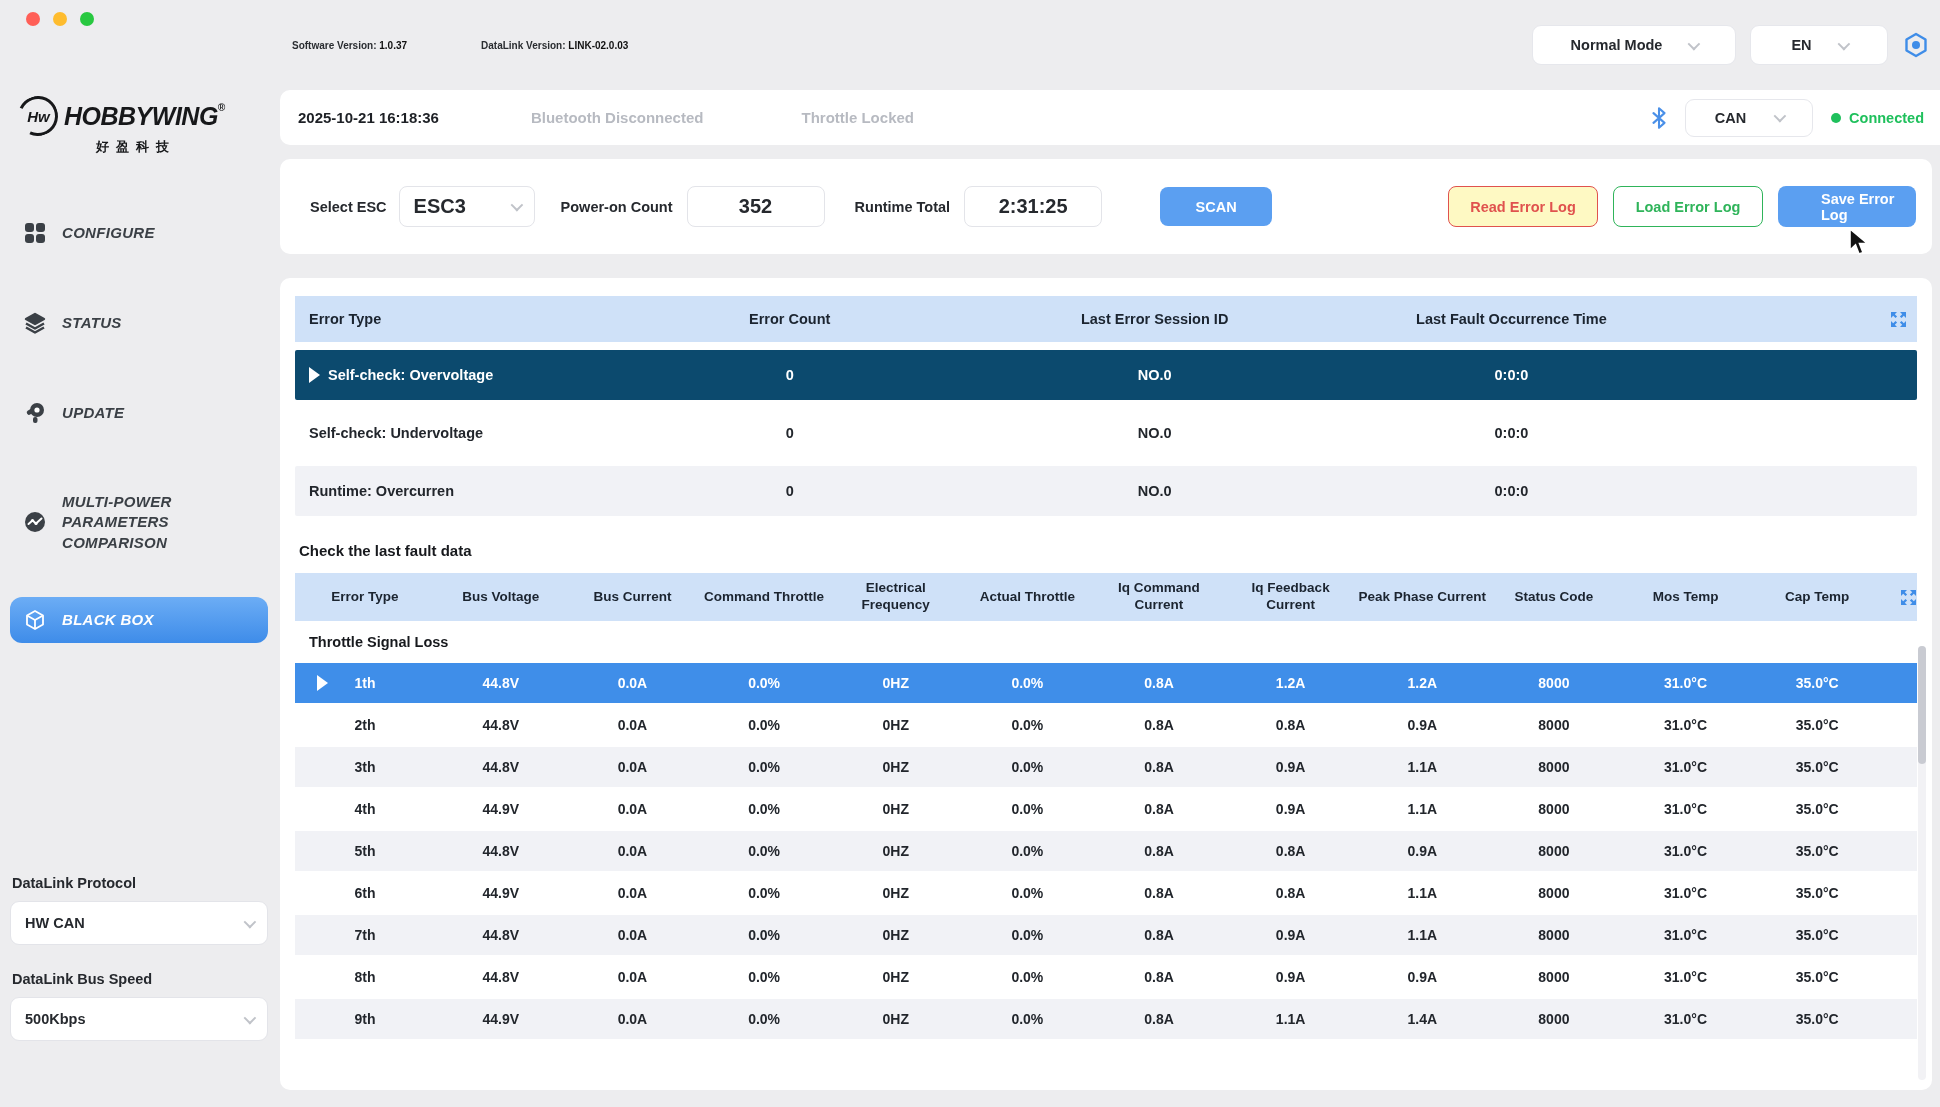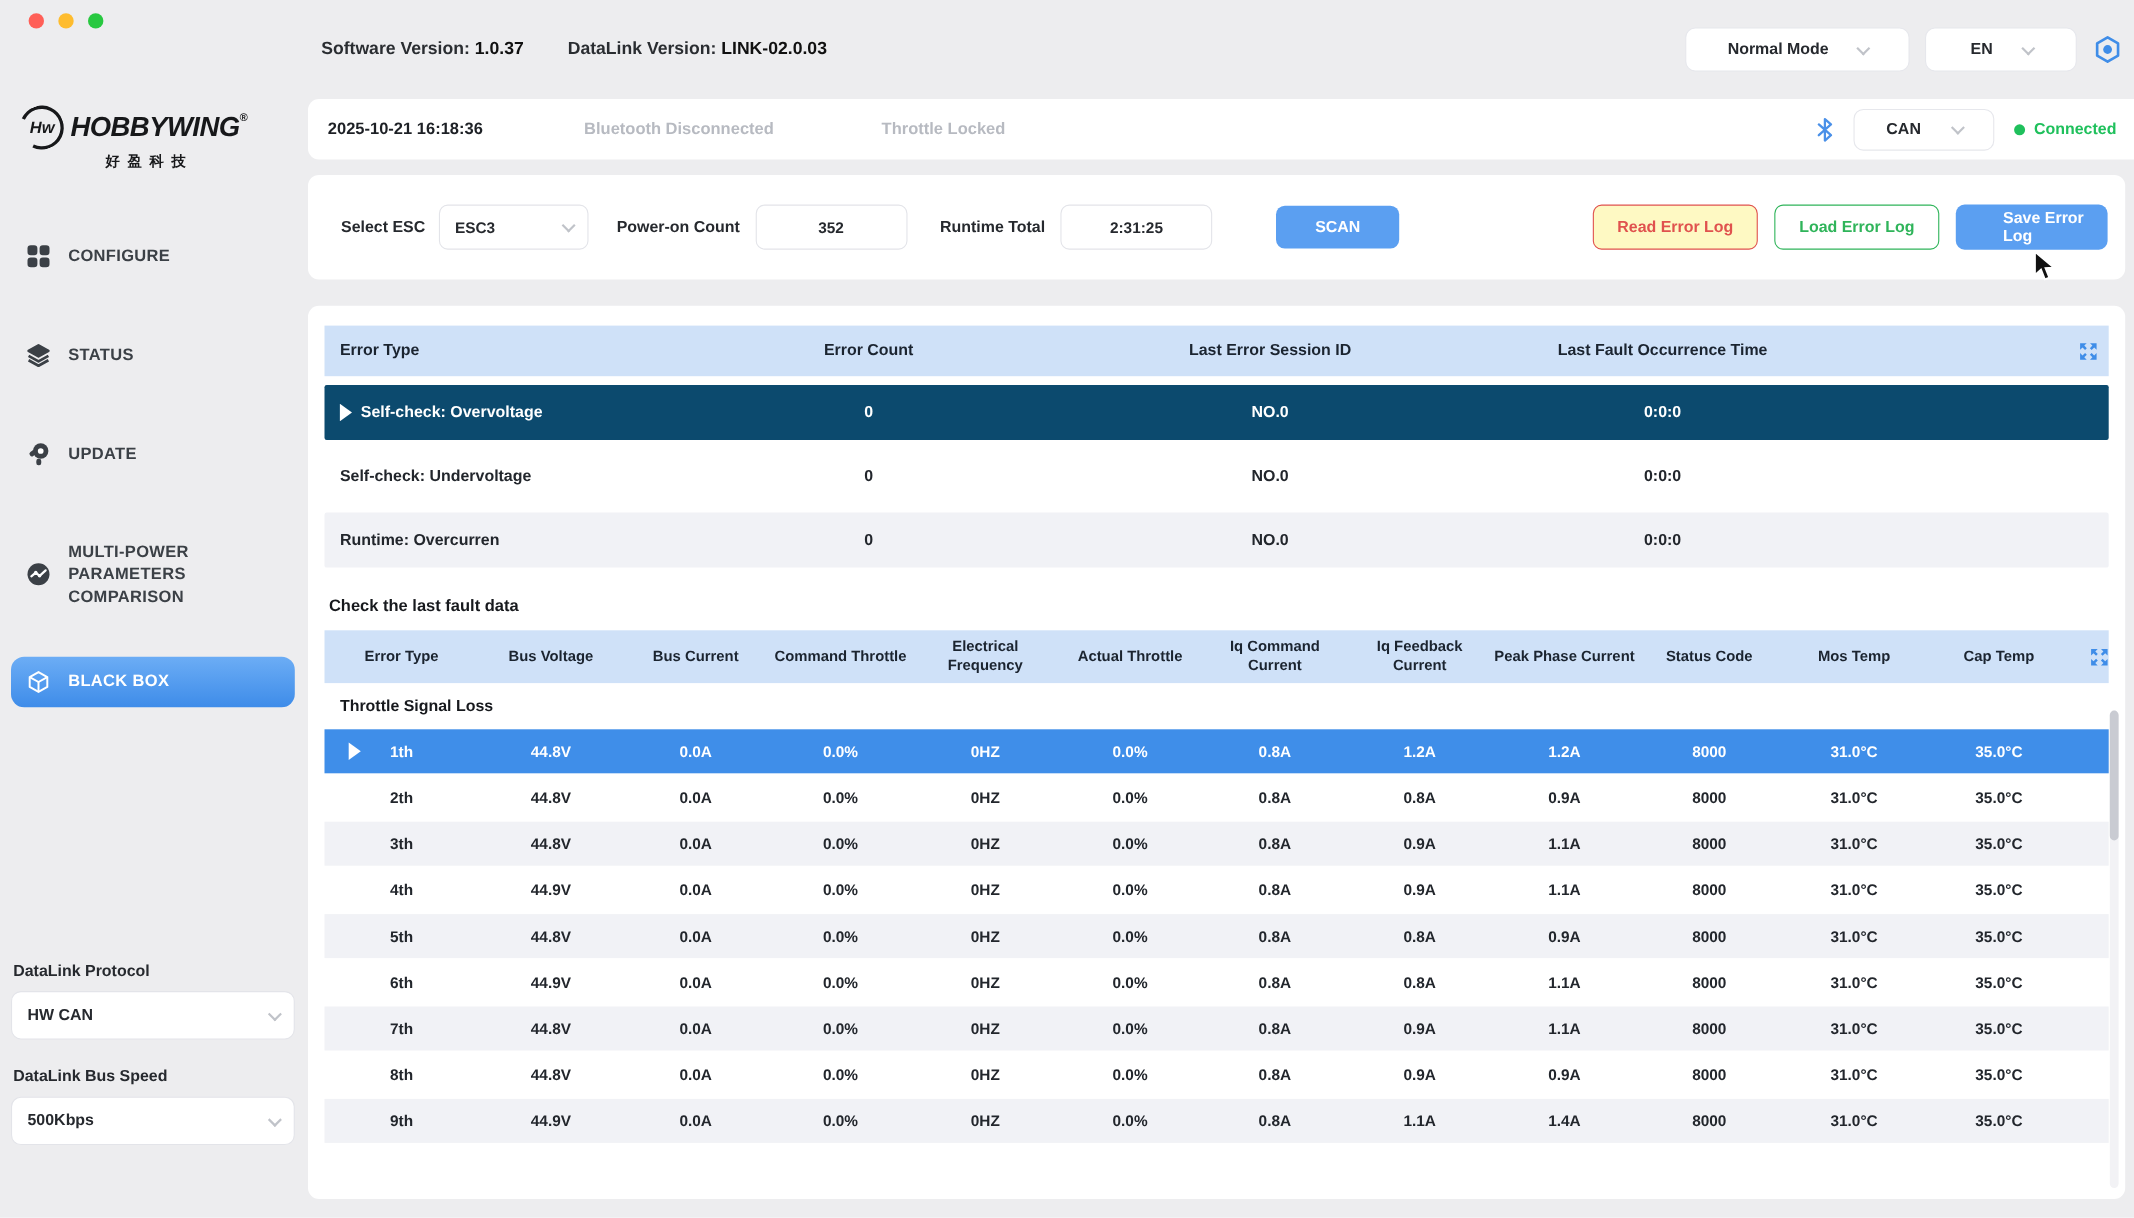--- a/index.html
+++ b/index.html
@@ -18,42 +18,42 @@
   .brand { position:absolute; top:96px; left:18px; width:250px; color:#17181a; }
   .brand-row { display:flex; align-items:center; gap:6px; }
   .brand-mark { width:40px; height:40px; border:3px solid #17181a; border-radius:50%;
     display:flex; align-items:center; justify-content:center; font-weight:700; font-style:italic;
     font-size:15px; border-left-color:transparent; transform:rotate(-20deg); }
   .brand-mark span{ transform:rotate(20deg); }
   .brand-name { font-size:25px; font-weight:800; font-style:italic; letter-spacing:-0.5px; }
   .brand-reg { font-size:10px; vertical-align:top; }
   .brand-cn { font-size:13px; letter-spacing:7px; font-weight:700; margin:2px 0 0 78px; }
 
-  .menu { position:absolute; top:210px; left:10px; width:258px; display:flex; flex-direction:column; }
+  .menu { position:absolute; top:210px; left:10px; width:258px; display:flex; flex-direction:column;font-style:italic; }
   .menu-item { display:flex; align-items:center; gap:16px; padding:12px 14px; border-radius:12px;
     color:#3b4046; font-weight:700; font-size:15px; letter-spacing:0.3px; margin-bottom:44px; cursor:default;}
   .menu-item .mi-label{ line-height:1.35; }
   .menu-item.multi{ margin-bottom:32px; }
   .menu-item.active { background:linear-gradient(180deg,#6cadf5,#3e8ce9); color:#fff; margin-bottom:0; }
   .mi-icon { width:22px; height:22px; flex:0 0 22px; display:flex; align-items:center; justify-content:center; }
   .mi-icon svg { width:22px; height:22px; }
 
   .side-bottom { position:absolute; left:10px; bottom:40px; width:258px; }
   .side-label { font-size:14.5px; font-weight:700; color:#26292e; margin:0 0 10px 2px; }
   .side-select { height:44px; background:#fff; border:1px solid #e3e4e9; border-radius:9px;
     display:flex; align-items:center; padding:0 14px; font-size:14.5px; font-weight:600; color:#26292e;
     margin-bottom:26px; }
   .chev { width:9px; height:9px; border-right:2px solid #c0c3c9; border-bottom:2px solid #c0c3c9;
     transform:rotate(45deg) translateY(-2px); margin-left:auto; flex:0 0 9px; }
 
   
   .main { margin-left:280px; height:100%; display:flex; flex-direction:column; }
 
   .top-header { height:90px; display:flex; align-items:center; padding:0 10px 0 12px; }
-  .ver-group { display:flex; gap:40px; font-size:16px; color:#2a2d31; }
+  .ver-group { display:flex; gap:74px; font-size:10px; color:#2a2d31; }
   .ver-label { font-weight:600; }
   .ver-val { font-weight:700; color:#111; }
   .hdr-right { margin-left:auto; display:flex; align-items:center; gap:14px; }
   .select-box { background:#fff; border:1px solid #e6e7ec; border-radius:9px; height:40px;
     display:flex; align-items:center; justify-content:center; gap:26px; font-size:14.5px; font-weight:600; color:#26292e; }
   .mode-select{ width:204px; } .lang-select{ width:138px; }
   .select-box .chev{ margin-left:0; }
   .gear { width:28px; height:28px; }
 
   .status-bar { height:55px; background:#fff; border-radius:10px 0 0 10px; display:flex;
@@ -65,21 +65,21 @@
   .bt-icon svg{ width:16px; height:22px; display:block; }
   .can-select{ width:128px; height:38px; gap:28px; }
   .conn { display:flex; align-items:center; gap:8px; color:#1fc05c; font-size:14.5px; font-weight:700; }
   .conn-dot{ width:10px; height:10px; border-radius:50%; background:#1fc05c; }
 
   
   .toolbar { margin:14px 8px 0 0; height:95px; background:#fff; border-radius:10px;
     display:flex; align-items:center; padding:0 16px 0 30px; }
   .tb-label { font-size:14.5px; font-weight:700; color:#26292e; }
   .tb-field { height:41px; background:#fff; border:1px solid #e3e4e9; border-radius:8px;
-    display:flex; align-items:center; font-size:14px; font-weight:600; color:#26292e; }
+    display:flex; align-items:center; font-size:20px; font-weight:600; color:#26292e; }
   .esc-select { width:136px; padding:0 14px; margin-left:12px; }
   .num-field { width:138px; justify-content:center; margin-left:14px; }
   .ml24{ margin-left:26px; } .ml30{ margin-left:30px; }
   .btn { border-radius:8px; font-size:14.5px; font-weight:600; display:flex; align-items:center;
     justify-content:center; cursor:default; }
   .scan-btn { width:112px; height:39px; background:#5b9ff1; color:#fff; margin-left:58px; }
   .tb-right { margin-left:auto; display:flex; gap:15px; }
   .read-btn { width:150px; height:41px; background:#fef9c3; border:1px solid #e0524e; color:#e0524e; }
   .load-btn { width:150px; height:41px; background:#fff; border:1px solid #2fb45a; color:#2fb45a; }
   .save-btn { width:138px; height:41px; background:#5b9ff1; color:#fff; position:relative;padding-left:43px; }

